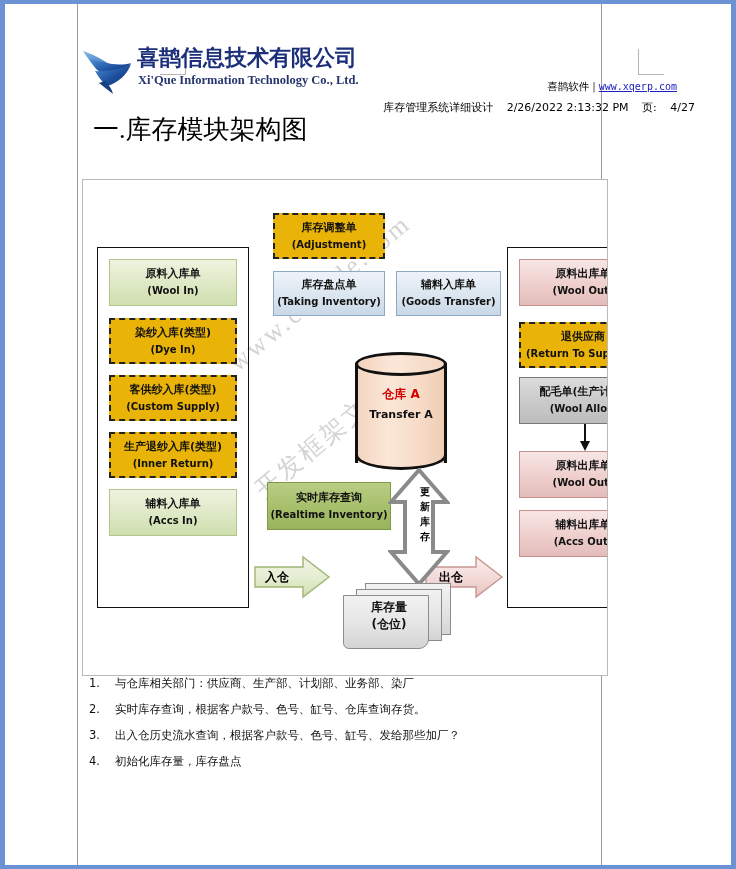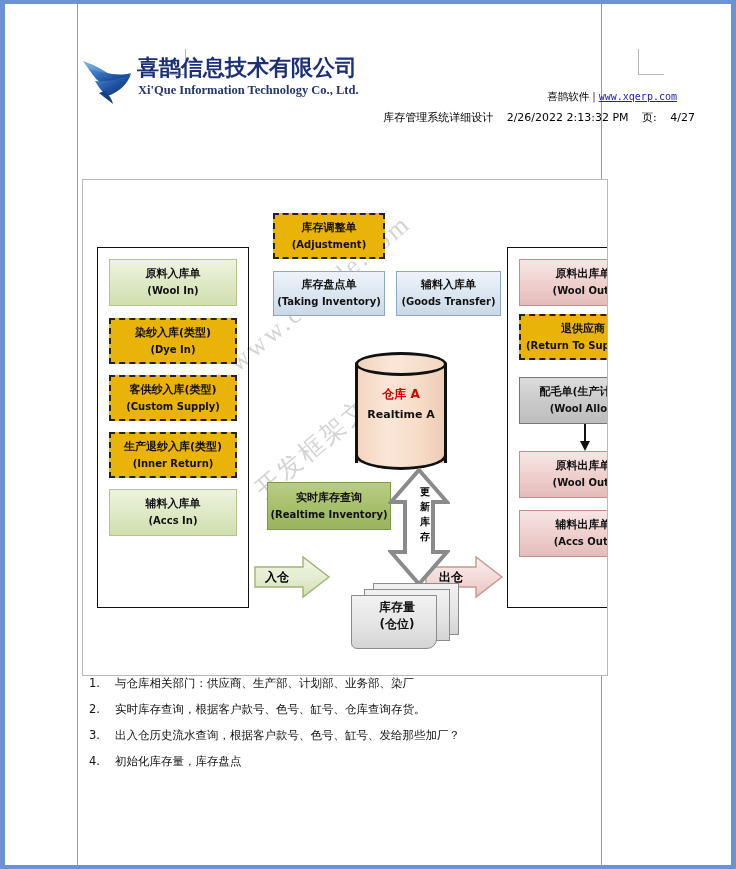--- a/index.html
+++ b/index.html
@@ -35,21 +35,21 @@
   .crop .h{height:1px;width:26px;}
   .crop .v{width:1px;height:26px;}
   .crop.tl{left:155px;top:45px;}
   .crop.tl .h{left:0;top:25px;}
   .crop.tl .v{left:25px;top:0;}
   .crop.tr{left:633px;top:45px;}
   .crop.tr .h{left:0;top:25px;}
   .crop.tr .v{left:0;top:0;}
 
   
-  .header{position:absolute;left:0;top:18px;width:100%;height:108px;}
+  .header{position:absolute;left:0;top:8px;width:100%;height:108px;}
   .logo{position:absolute;left:70px;top:33px;width:260px;height:52px;}
   .logo .bird{position:absolute;left:0;top:0;width:62px;height:50px;}
   .logo .cn{
     position:absolute;left:62px;top:-2px;
     font-family:"DejaVu Sans","Liberation Sans",sans-serif;
     font-weight:bold;font-size:22px;letter-spacing:0px;
     color:#1c2f7a;white-space:nowrap;
   }
   .logo .en{
     position:absolute;left:63px;top:28px;
@@ -225,20 +225,21 @@
         <span>喜鹊软件</span><span class="sep">|</span><span class="url">www.xqerp.com</span>
       </div>
       <div class="hdr-line2">
         <span>库存管理系统详细设计</span>
         <span>2/26/2022 2:13:32 PM</span>
         <span>页:</span>
         <span>4/27</span>
       </div>
     </div>
 
+    <div class="doc-title">一.库存模块架构图</div>
 
     <div class="diagram">
 
       <div class="watermark">www.cncode.com</div>
       <div class="watermark w2">开发框架文库</div>
 
       <div class="col-frame" style="left:14px;top:67px;width:152px;height:361px;"></div>
 
       <div class="col-frame" style="left:424px;top:67px;width:152px;height:361px;"></div>
 
@@ -273,21 +274,21 @@
       </div>
       <div class="node box-blue" style="left:313px;top:91px;width:105px;height:45px;">
         <div class="t1">辅料入库单</div>
         <div class="t2">(Goods Transfer)</div>
       </div>
 
       <div class="node box-red" style="left:436px;top:79px;width:128px;height:47px;">
         <div class="t1">原料出库单</div>
         <div class="t2">(Wool Out)</div>
       </div>
-      <div class="node box-dashed" style="left:436px;top:134px;width:128px;height:46px;">
+      <div class="node box-dashed" style="left:436px;top:142px;width:128px;height:46px;">
         <div class="t1">退供应商</div>
         <div class="t2">(Return To Supplier)</div>
       </div>
       <div class="node box-gray" style="left:436px;top:197px;width:128px;height:47px;">
         <div class="t1 redtext">配毛单(生产计划)</div>
         <div class="t2">(Wool Allot)</div>
       </div>
 
       <svg style="position:absolute;left:495px;top:244px;width:14px;height:28px;" viewBox="0 0 14 28">
         <line x1="7" y1="0" x2="7" y2="19" stroke="#111" stroke-width="2"></line>
@@ -325,37 +326,37 @@
         <polygon points="2,12 52,12 52,2 78,22 52,42 52,32 2,32" fill="url(#gr)" stroke="#c79693" stroke-width="1.4"></polygon>
       </svg>
       <div class="arrow-label" style="left:356px;top:389px;">出仓</div>
 
       <div class="cyl" style="left:272px;top:172px;">
         <div class="body"></div>
         <div class="bot"></div>
         <div class="top"></div>
         <div class="lbl">
           <div class="cn">仓库 A</div>
-          <div class="en">Realtime A</div>
+          <div class="en">Transfer A</div>
         </div>
       </div>
 
       <div class="node box-green2" style="left:184px;top:302px;width:124px;height:48px;">
         <div class="t1">实时库存查询</div>
         <div class="t2">(Realtime Inventory)</div>
       </div>
 
       <svg style="position:absolute;left:305px;top:288px;width:62px;height:118px;" viewBox="0 0 62 118">
         <polygon points="31,2 59,34 45,34 45,84 59,84 31,116 3,84 17,84 17,34 3,34" fill="#ffffff" stroke="#8a8a8a" stroke-width="4"></polygon>
       </svg>
       <div class="vert-label" style="left:336px;top:304px;">
         <span style="display:block;word-break:break-all;">更新库存</span>
       </div>
 
-      <div class="docstack" style="left:268px;top:403px;">
+      <div class="docstack" style="left:260px;top:403px;">
         <div class="sheet s1"></div>
         <div class="sheet s2"></div>
         <div class="sheet s3"></div>
         <div class="txt">
           <div>库存量</div>
           <div>(仓位)</div>
         </div>
       </div>
 
     </div>

